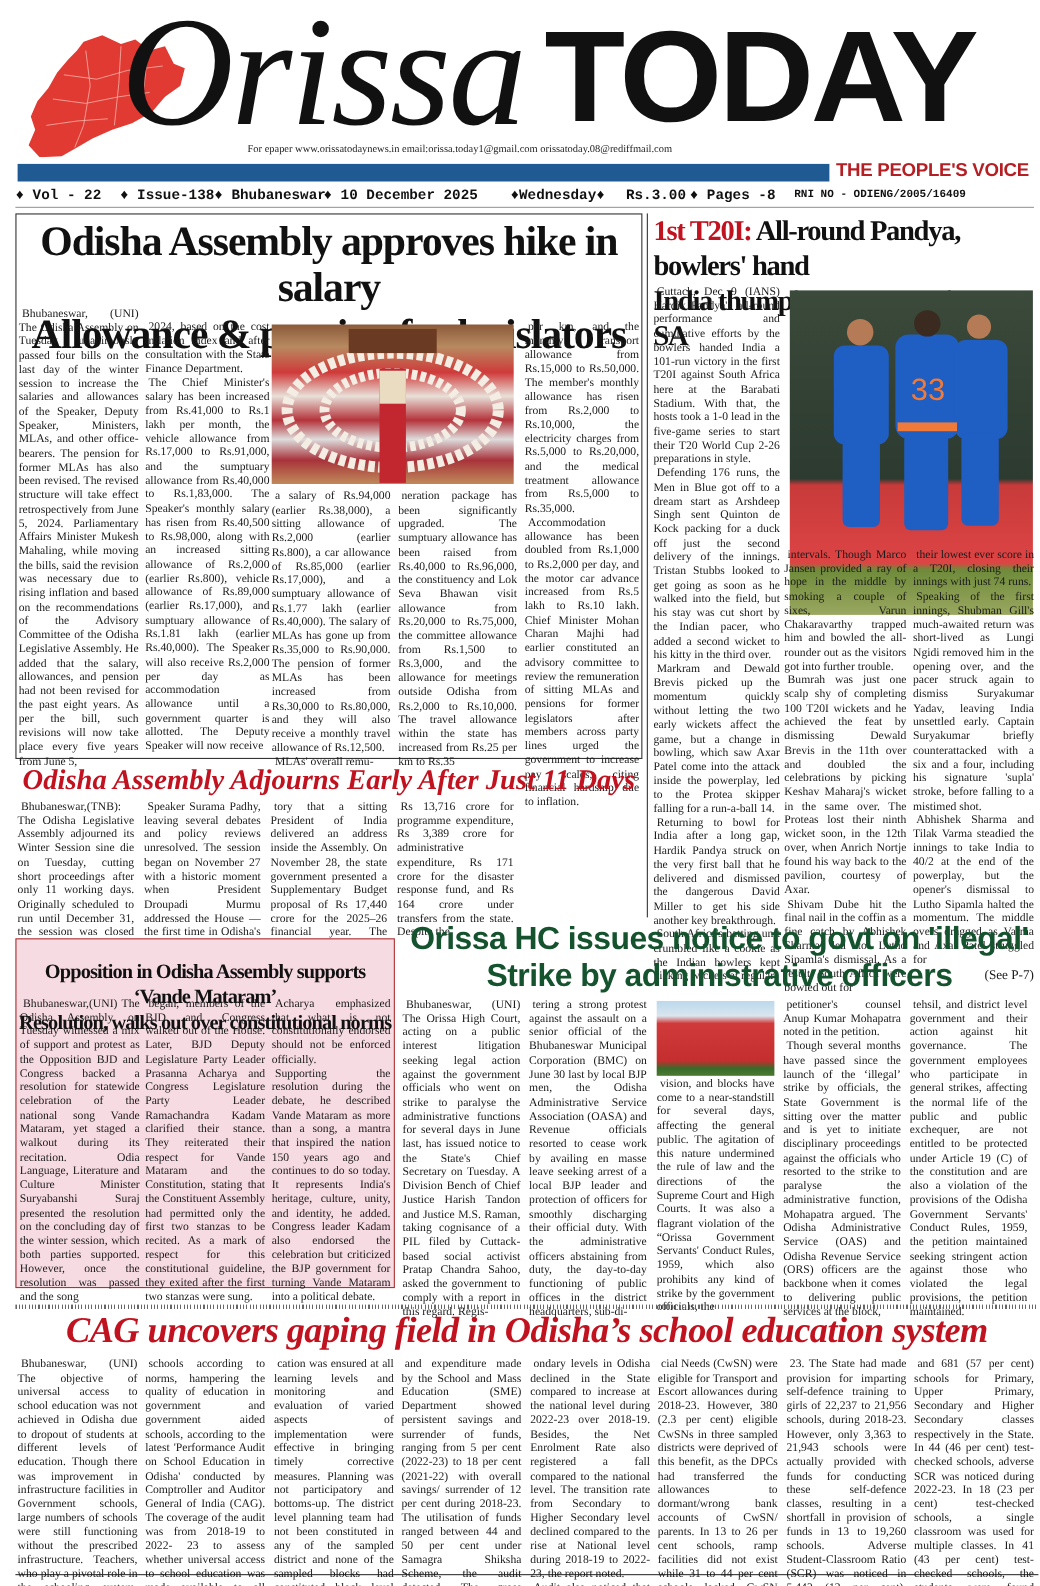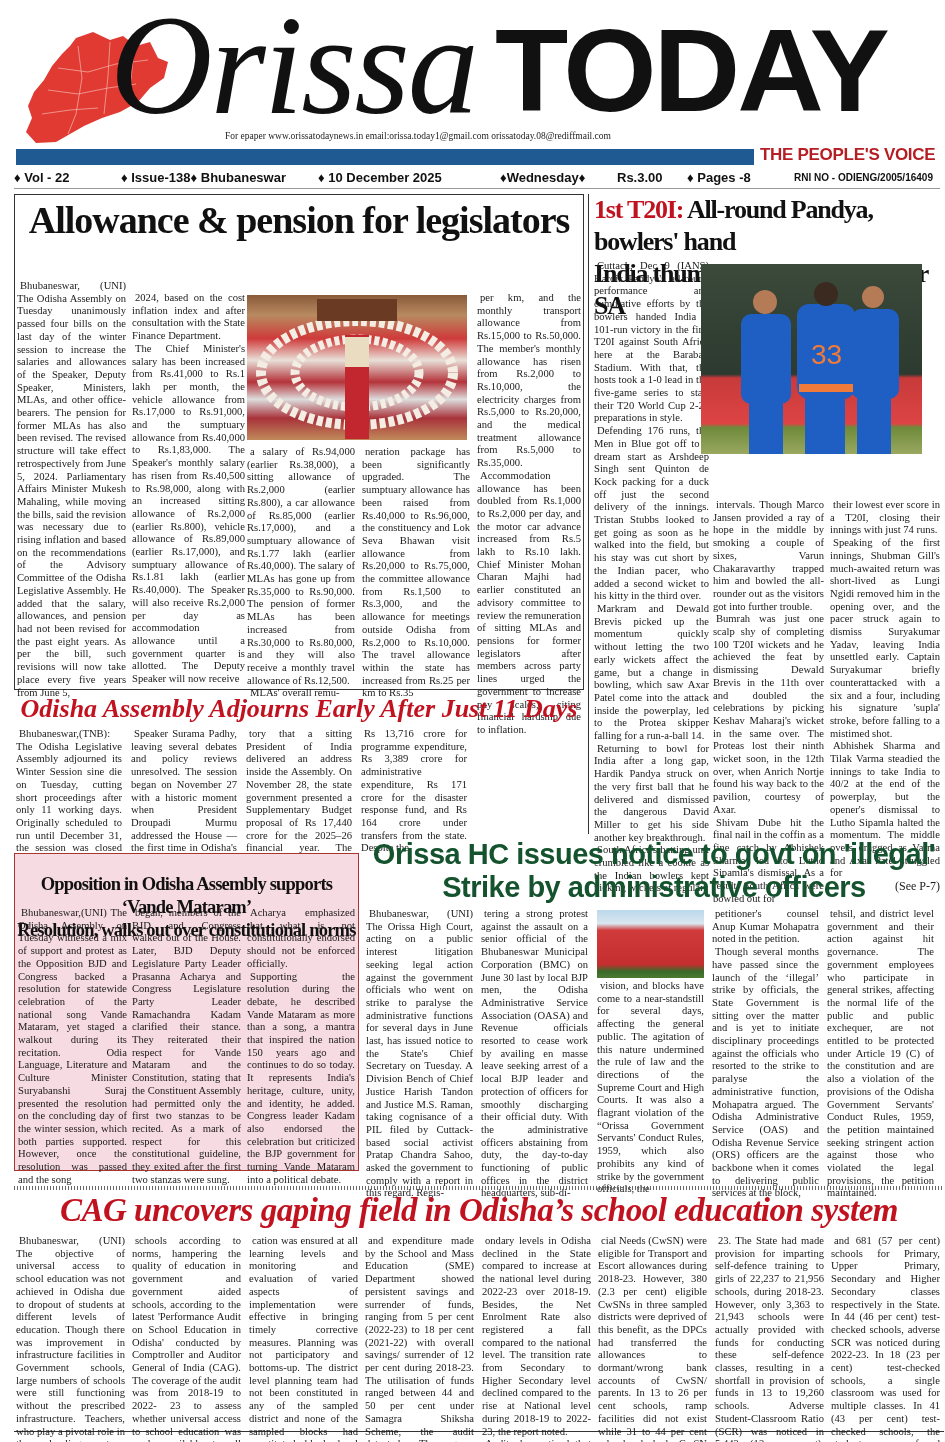--- a/index.html
+++ b/index.html
@@ -5,21 +5,21 @@
 *{box-sizing:border-box;margin:0;padding:0}
 body{width:945px;height:1442px;background:#fff;font-family:"Liberation Serif",serif;color:#111;position:relative;overflow:hidden}
 .abs{position:absolute}
 .masthead{left:0;top:0;width:945px;height:190px}
 .map{left:18px;top:18px;width:155px;height:125px}
 .brand-orissa{left:110px;top:-6px;font-family:"Liberation Serif",serif;font-style:italic;font-size:142px;letter-spacing:-2px;color:#111;line-height:1}
 .brand-today{left:495px;top:10px;font-family:"Liberation Sans",sans-serif;font-weight:bold;font-size:120px;letter-spacing:-3px;color:#111;line-height:1;transform:scaleY(0.98)}
 .contact{left:225px;top:131px;font-size:9.5px;color:#222}
 .blueband{left:16px;top:149px;width:738px;height:16px;background:#1f5a93}
 .tagline{left:760px;top:145px;font-family:"Liberation Sans",sans-serif;font-weight:bold;font-size:17px;color:#b51f24;letter-spacing:-0.3px}
-.infobar{left:14px;top:168px;width:930px;height:18px;font-family:Liberation Sans, sans-serif;font-weight:bold;font-size:13px;display:flex;align-items:center;gap:12px}
+.infobar{left:14px;top:168px;width:930px;height:18px;font-family:Liberation Mono, monospace;font-weight:bold;font-size:13px;display:flex;align-items:center;gap:0}
 .infobar span{white-space:nowrap}
 .rule-top{left:14px;top:188px;width:926px;height:1px;background:#999}
 .box{border:1.5px solid #333}
 .col{font-size:10.6px;line-height:12.7px;text-align:justify;color:#1a1a1a}
 .col p{text-indent:3px}
 .hl-black{font-family:"Liberation Serif",serif;font-weight:bold;color:#111;text-align:center;letter-spacing:-1px}
 .hl-red{font-family:"Liberation Serif",serif;font-weight:bold;font-style:italic;color:#c1121f;text-align:center}
 .photo{overflow:hidden}
 .dotted{height:4px;background:repeating-linear-gradient(90deg,#666 0 1px,transparent 1px 3px)}
 </style>
@@ -50,20 +50,21 @@
     <span style="width:105px">♦Wednesday♦</span>
     <span style="width:58px">Rs.3.00</span>
     <span style="width:95px">♦  Pages -8</span>
     <span style="font-size:10px">RNI NO - ODIENG/2005/16409</span>
   </div>
   <div class="abs rule-top"></div>
 </div>
 
 <div class="abs box" style="left:14px;top:194px;width:570px;height:496px">
   <div class="hl-black" style="font-size:38px;line-height:42px;margin-top:4px">
+    <div>Odisha Assembly approves hike in salary</div>
     <div>Allowance &amp; pension for legislators</div>
   </div>
   <div class="abs col" style="left:2px;top:85px;width:109px">
       <p>Bhubaneswar, (UNI) The Odisha Assembly on Tuesday unanimously passed four bills on the last day of the winter session to increase the salaries and allowances of the Speaker, Deputy Speaker, Ministers, MLAs, and other office-bearers. The pension for former MLAs has also been revised. The revised structure will take effect retrospectively from June 5, 2024. Parliamentary Affairs Minister Mukesh Mahaling, while moving the bills, said the revision was necessary due to rising inflation and based on the recommendations of the Advisory Committee of the Odisha Legislative Assembly. He added that the salary, allowances, and pension had not been revised for the past eight years. As per the bill, such revisions will now take place every five years from June 5,</p>
     </div>
   <div class="abs col" style="left:117px;top:97px;width:113px">
       <p>2024, based on the cost inflation index and after consultation with the State Finance Department.</p>
       <p>The Chief Minister's salary has been increased from Rs.41,000 to Rs.1 lakh per month, the vehicle allowance from Rs.17,000 to Rs.91,000, and the sumptuary allowance from Rs.40,000 to Rs.1,83,000. The Speaker's monthly salary has risen from Rs.40,500 to Rs.98,000, along with an increased sitting allowance of Rs.2,000 (earlier Rs.800), vehicle allowance of Rs.89,000 (earlier Rs.17,000), and sumptuary allowance of Rs.1.81 lakh (earlier Rs.40,000). The Speaker will also receive Rs.2,000 per day as accommodation allowance until a government quarter is allotted. The Deputy Speaker will now receive</p>
     </div>
   <div class="abs photo" style="left:232px;top:100px;width:220px;height:145px;background:linear-gradient(180deg,#8a5a3a 0%,#b88a60 14%,#cf3a3a 30%,#e8e0d8 45%,#b4333a 60%,#ddd 72%,#a8323a 85%,#c08a5a 100%)">
@@ -93,21 +94,21 @@
     <div><span style="color:#c1121f">1st T20I:</span><span> All-round Pandya, bowlers' hand</span></div>
     <div>India thumping 101-run win over SA</div>
   </div>
   <div class="abs col" style="left:5px;top:66px;width:115px">
       <p>Cuttack, Dec 9 (IANS) Hardik Pandya's all-round performance and cumulative efforts by the bowlers handed India a 101-run victory in the first T20I against South Africa here at the Barabati Stadium. With that, the hosts took a 1-0 lead in the five-game series to start their T20 World Cup 2-26 preparations in style.</p>
       <p>Defending 176 runs, the Men in Blue got off to a dream start as Arshdeep Singh sent Quinton de Kock packing for a duck off just the second delivery of the innings. Tristan Stubbs looked to get going as soon as he walked into the field, but his stay was cut short by the Indian pacer, who added a second wicket to his kitty in the third over.</p>
       <p>Markram and Dewald Brevis picked up the momentum quickly without letting the two early wickets affect the game, but a change in bowling, which saw Axar Patel come into the attack inside the powerplay, led to the Protea skipper falling for a run-a-ball 14.</p>
       <p>Returning to bowl for India after a long gap, Hardik Pandya struck on the very first ball that he delivered and dismissed the dangerous David Miller to get his side another key breakthrough.</p>
       <p>South Africa's batting unit crumbled like a cookie as the Indian bowlers kept picking wickets at regular</p>
     </div>
-  <div class="abs photo" style="left:112px;top:70px;width:221px;height:190px;background:linear-gradient(180deg,#3b4a3a 0%,#2c3a30 58%,#c83a3a 60%,#d44 84%,#6e8a3a 86%,#9aa860 100%)">
+  <div class="abs photo" style="left:129px;top:70px;width:221px;height:295px;background:linear-gradient(180deg,#3b4a3a 0%,#2c3a30 58%,#c83a3a 60%,#d44 84%,#6e8a3a 86%,#9aa860 100%)">
     <svg width="221" height="231" viewBox="0 0 221 231">
       <g fill="#1f5fc4">
           <rect x="40" y="50" width="50" height="90" rx="10"></rect>
           <rect x="48" y="135" width="34" height="80" rx="6"></rect>
       <rect x="96" y="40" width="58" height="95" rx="12"></rect>
           <rect x="104" y="130" width="40" height="88" rx="6"></rect>
       <rect x="150" y="45" width="48" height="90" rx="10"></rect>
           <rect x="156" y="130" width="34" height="84" rx="6"></rect>
         </g>
       <circle cx="64" cy="38" r="12" fill="#b57a56"></circle>

